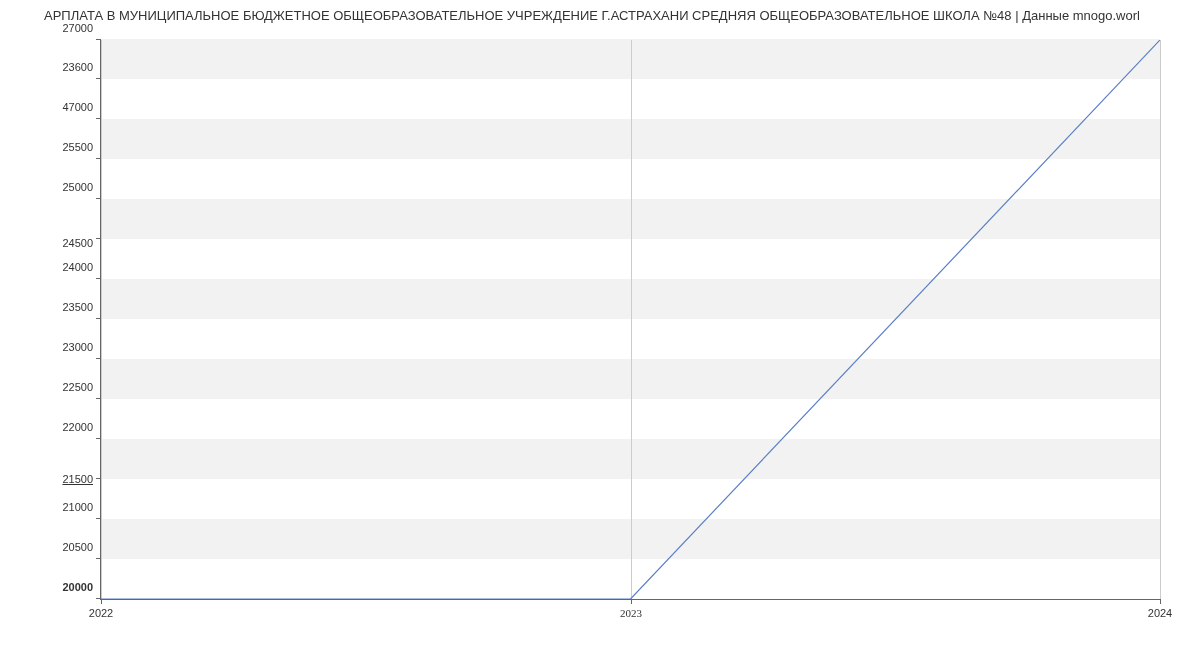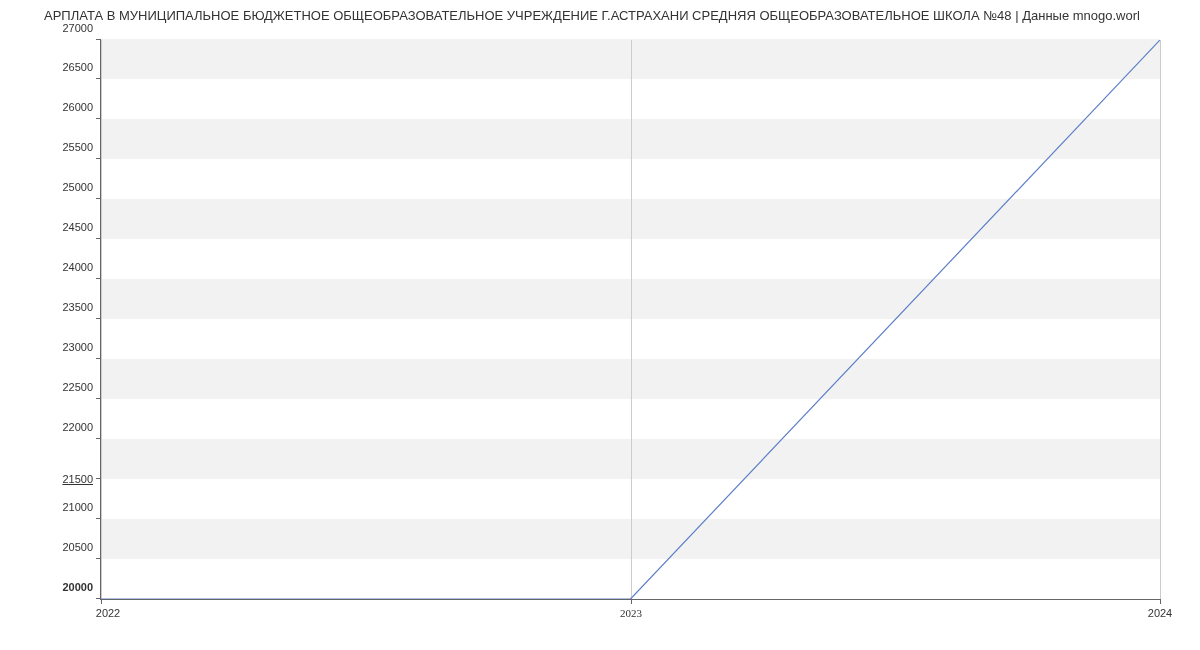--- a/index.html
+++ b/index.html
@@ -114,34 +114,34 @@
     <div class="y-tick-label" style="bottom:160px;">22000</div>
     <div class="y-tick-mark" style="bottom:200px;"></div>
     <div class="y-tick-label" style="bottom:200px;">22500</div>
     <div class="y-tick-mark" style="bottom:240px;"></div>
     <div class="y-tick-label" style="bottom:240px;margin-left:20px;">23000</div>
     <div class="y-tick-mark" style="bottom:280px;"></div>
     <div class="y-tick-label" style="bottom:280px;">23500</div>
     <div class="y-tick-mark" style="bottom:320px;"></div>
     <div class="y-tick-label" style="bottom:320px;">24000</div>
     <div class="y-tick-mark" style="bottom:360px;"></div>
-    <div class="y-tick-label" style="bottom:360px;">24500</div>
+    <div class="y-tick-label" style="bottom:344px;">24500</div>
     <div class="y-tick-mark" style="bottom:400px;"></div>
     <div class="y-tick-label" style="bottom:400px;">25000</div>
     <div class="y-tick-mark" style="bottom:440px;"></div>
     <div class="y-tick-label" style="bottom:440px;text-align:right;">25500</div>
     <div class="y-tick-mark" style="bottom:480px;"></div>
-    <div class="y-tick-label" style="bottom:480px;">26000</div>
+    <div class="y-tick-label" style="bottom:480px;">47000</div>
     <div class="y-tick-mark" style="bottom:520px;"></div>
-    <div class="y-tick-label" style="bottom:520px;">26500</div>
+    <div class="y-tick-label" style="bottom:520px;">23600</div>
     <div class="y-tick-mark" style="bottom:559px;"></div>
     <div class="y-tick-label" style="bottom:559px;">27000</div>
 
     <div class="x-tick-mark" style="left:0;"></div>
-    <div class="x-tick-label" style="left:7px;">2022</div>
+    <div class="x-tick-label" style="left:0;">2022</div>
     <div class="x-tick-mark" style="left:530px;"></div>
     <div class="x-tick-label" style="left:530px;font-family:Liberation Serif, serif;">2023</div>
     <div class="x-tick-mark" style="left:1059px;"></div>
     <div class="x-tick-label" style="left:1059px;">2024</div>
 
     <svg class="data-line" viewBox="0 0 1060 560" preserveAspectRatio="none">
       <polyline points="0,560 530,560 1060,0" fill="none" stroke="#5b7fc7" stroke-width="1.2"></polyline>
     </svg>
 
   </div>

